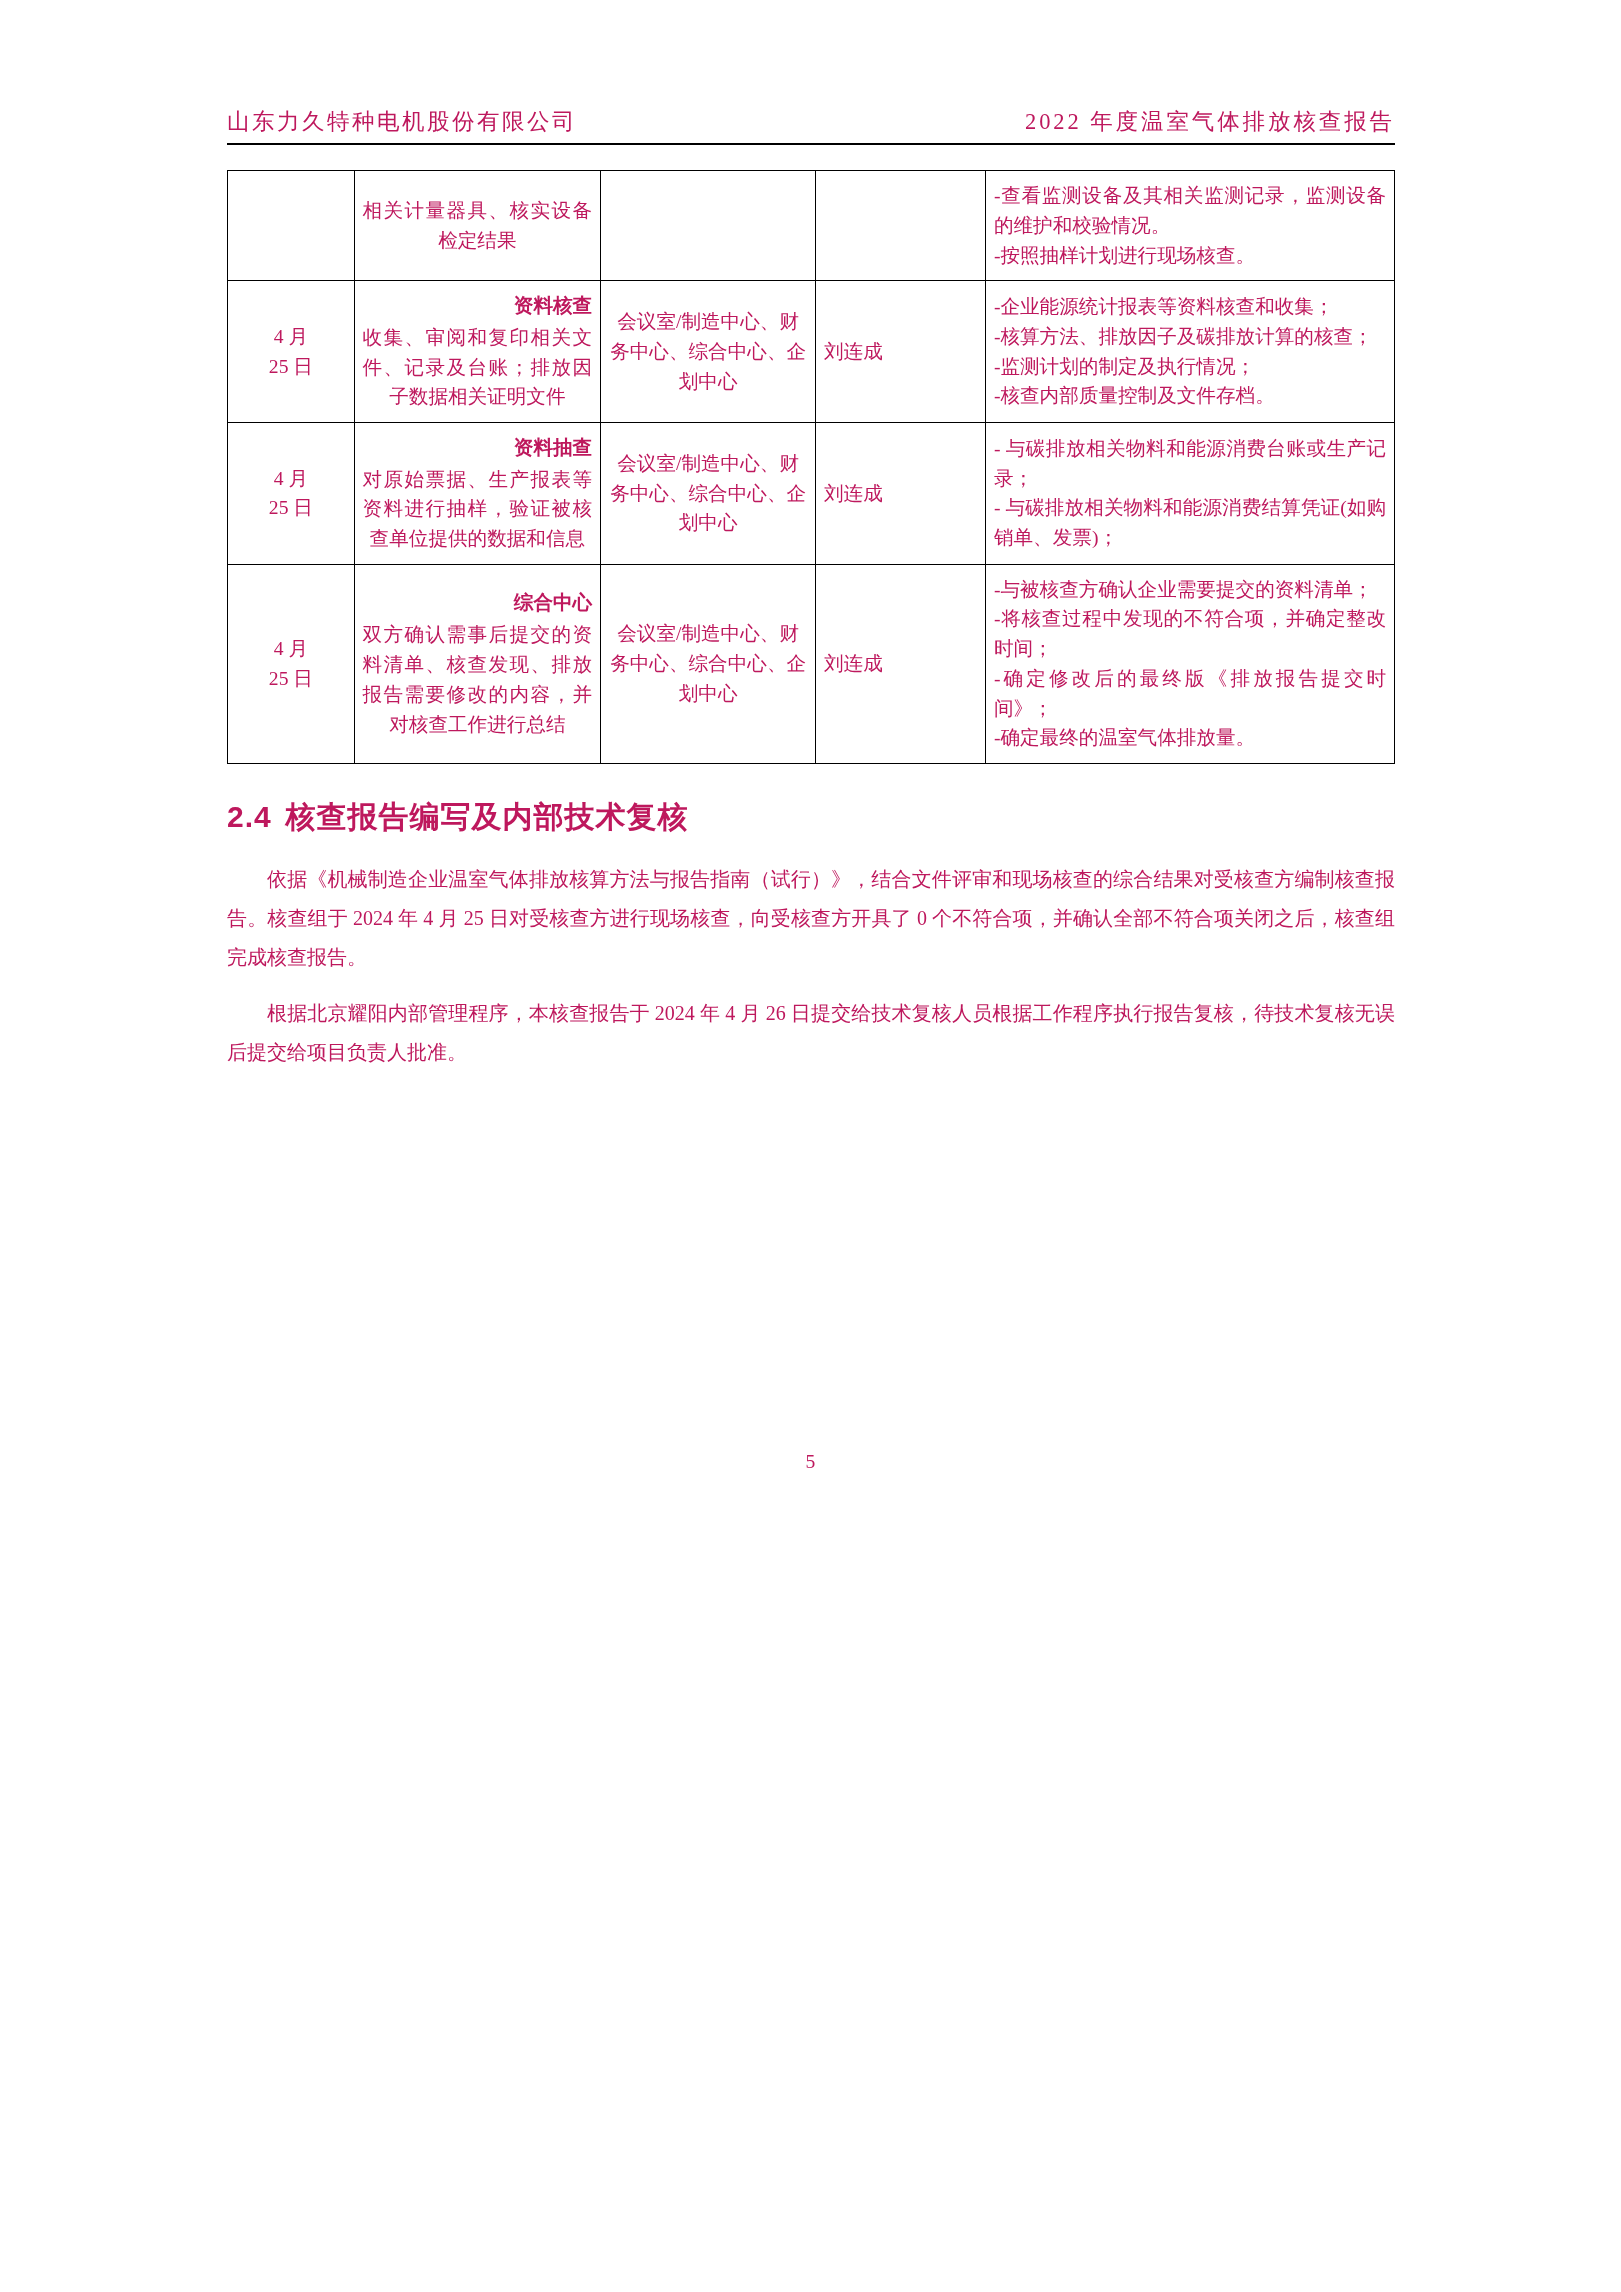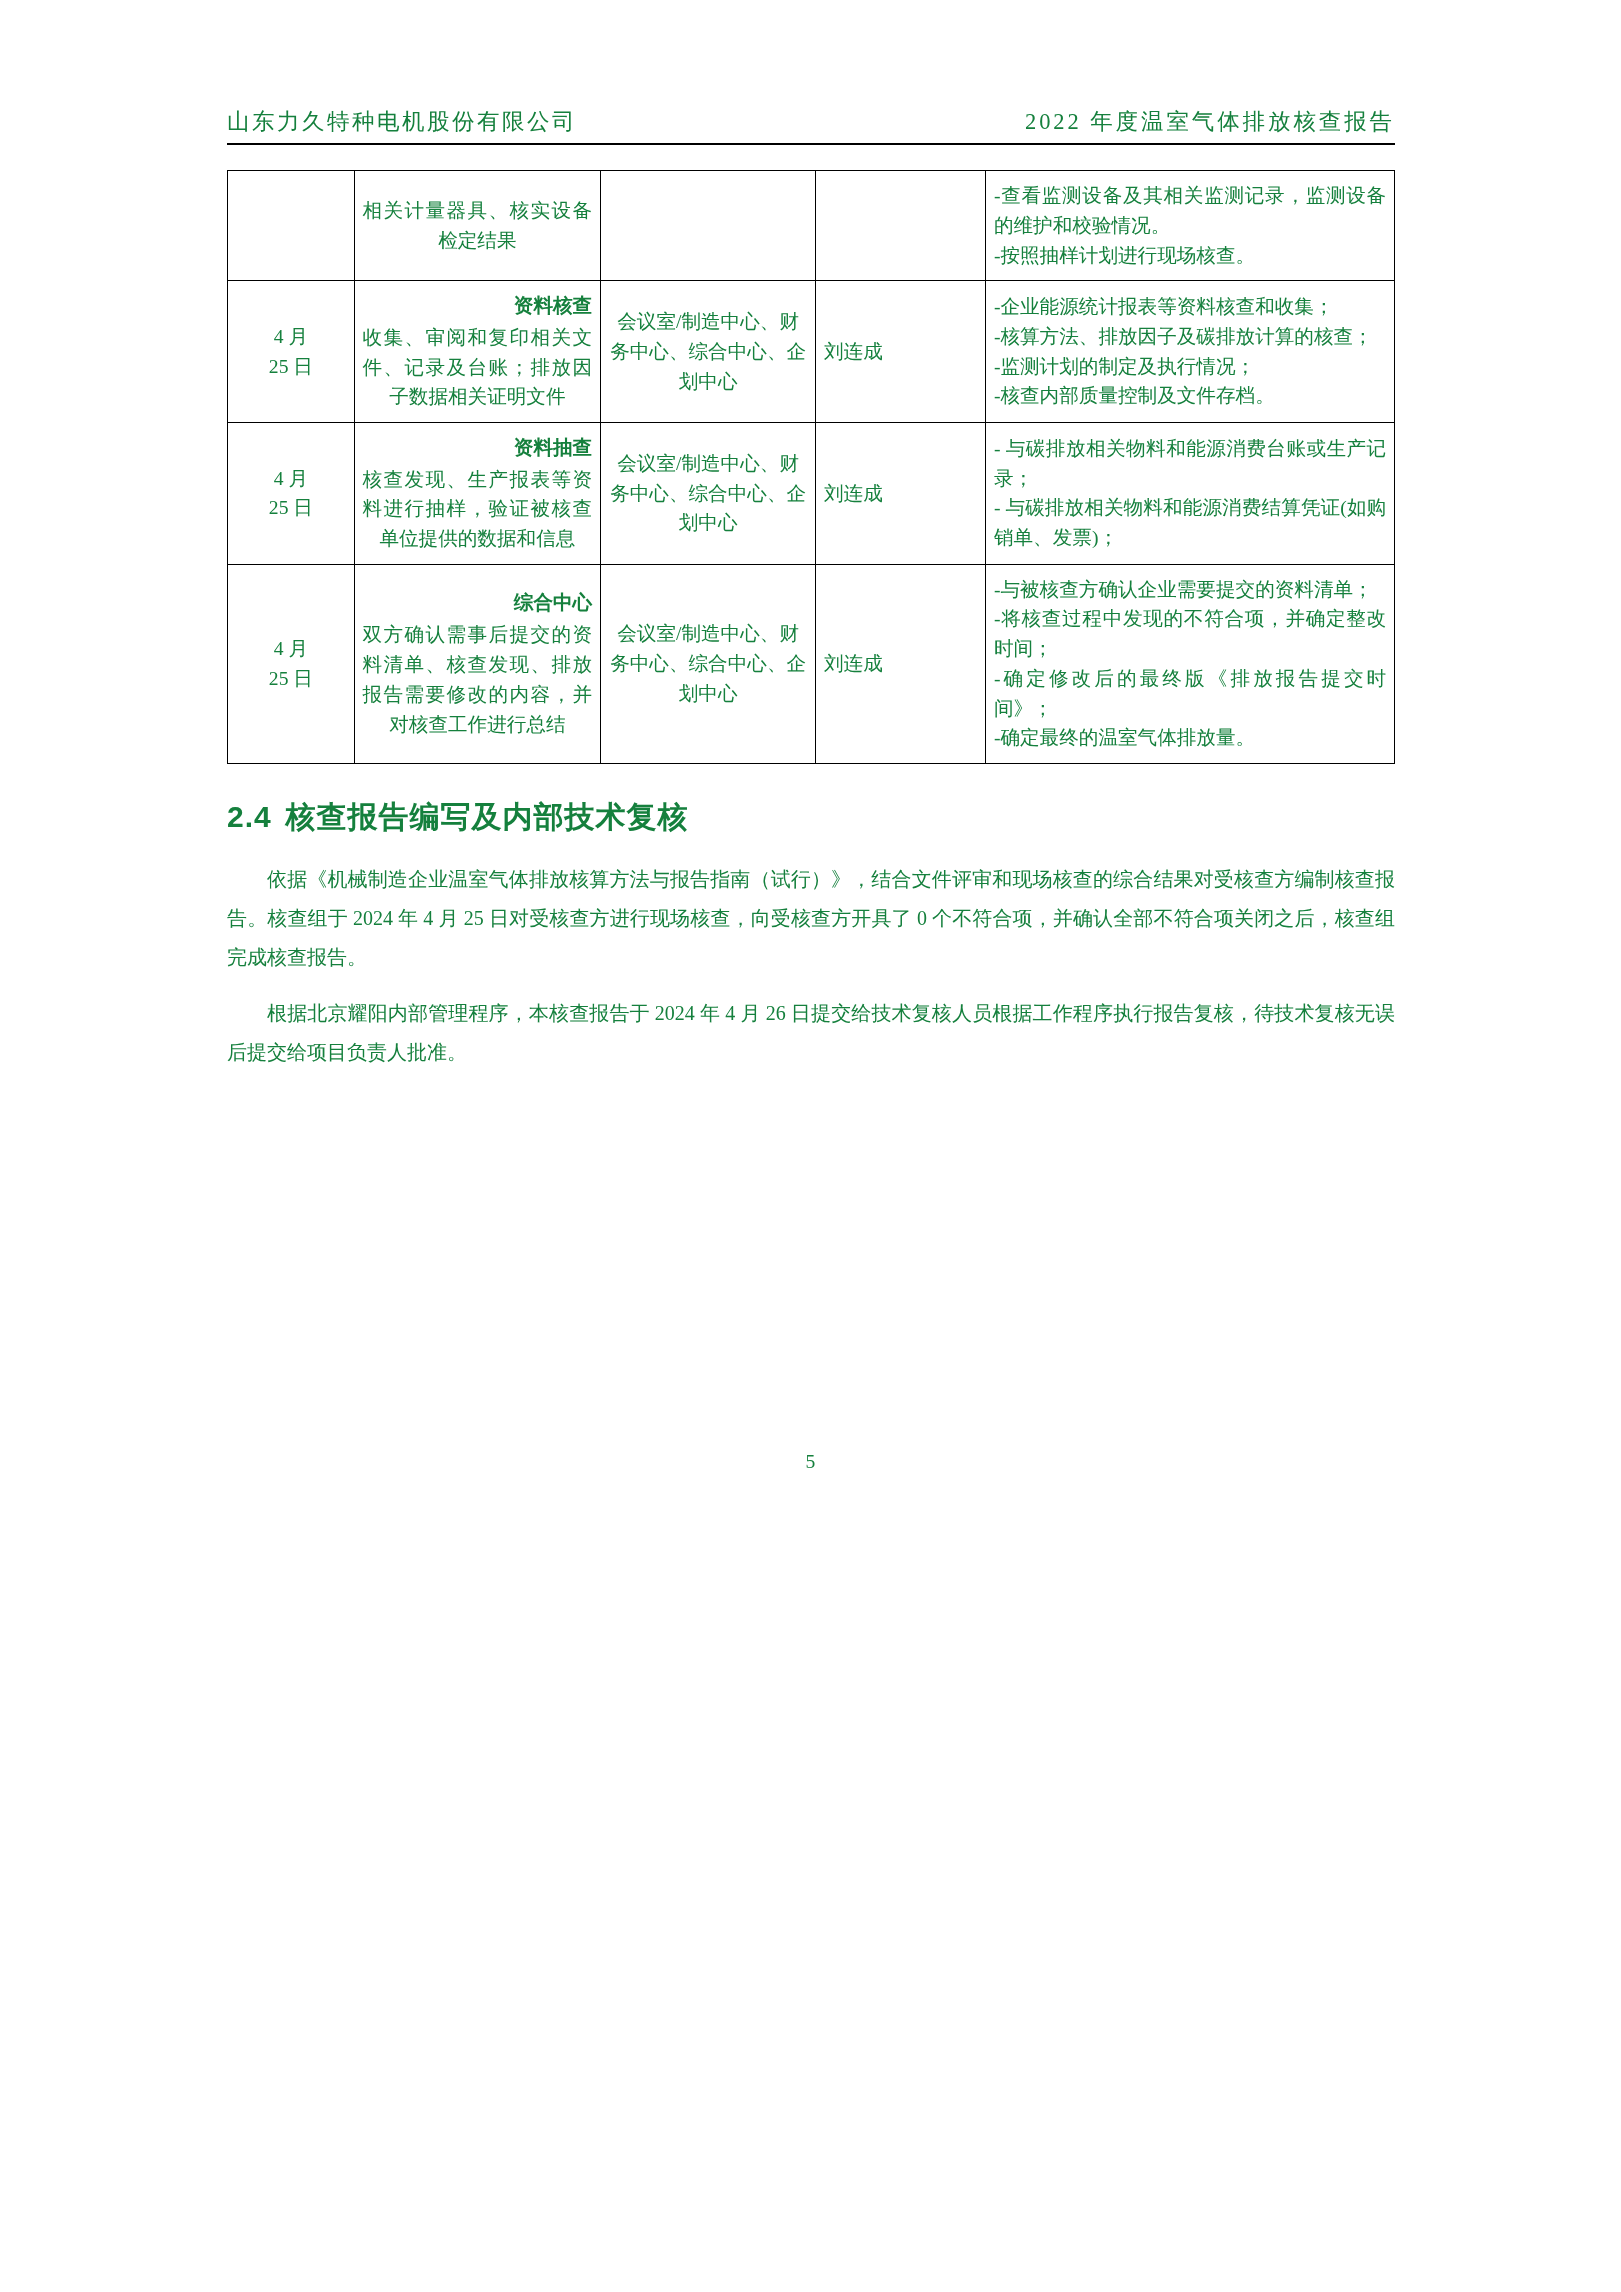--- a/index.html
+++ b/index.html
@@ -6,21 +6,21 @@
     margin: 0;
     padding: 0;
     background: #ffffff;
   }
   .page {
     position: relative;
     width: 1621px;
     height: 2293px;
     background: #ffffff;
     font-family: "Liberation Serif", serif;
-    color: #15803d;
+    color: #be185d;
     box-sizing: border-box;
     overflow: hidden;
   }
   .content {
     position: absolute;
     left: 227px;
     top: 106px;
     width: 1168px;
   }
   
@@ -141,21 +141,21 @@
           </td>
         </tr>
 
         <tr>
           <td class="col-date">
             <span class="date-line">4 月</span>
             <span class="date-line">25 日</span>
           </td>
           <td class="col-item">
             <span class="item-title">资料抽查</span>
-            <span class="item-body">核查发现、生产报表等资料进行抽样，验证被核查单位提供的数据和信息</span>
+            <span class="item-body">对原始票据、生产报表等资料进行抽样，验证被核查单位提供的数据和信息</span>
           </td>
           <td class="col-place">
             <span class="place-body">会议室/制造中心、财务中心、综合中心、企划中心</span>
           </td>
           <td class="col-person">刘连成</td>
           <td class="col-desc">
             <span class="desc-line">- 与碳排放相关物料和能源消费台账或生产记录；</span>
             <span class="desc-line">- 与碳排放相关物料和能源消费结算凭证(如购销单、发票)；</span>
           </td>
         </tr>

